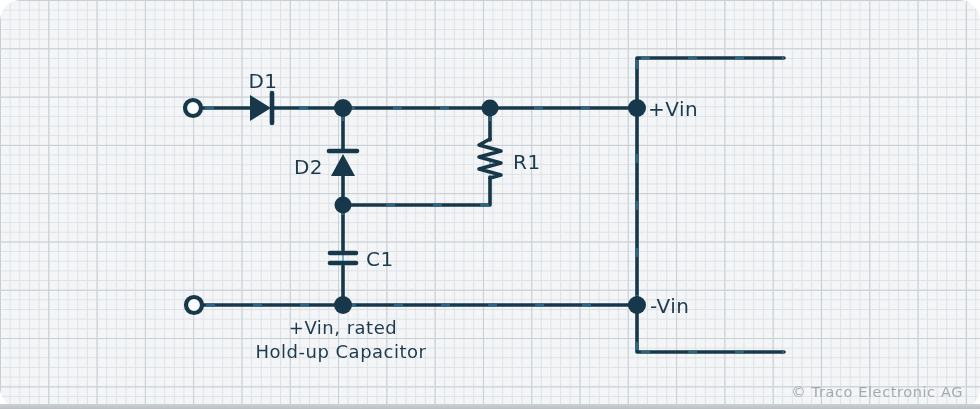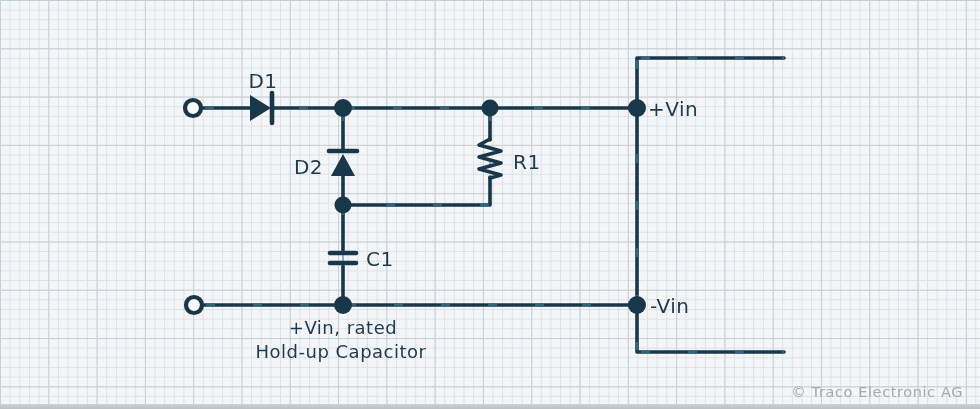--- a/index.html
+++ b/index.html
@@ -10,20 +10,21 @@
   body{width:980px;height:409px;overflow:hidden;font-family:"DejaVu Sans",sans-serif;}
   .canvas{
     position:relative;width:980px;height:409px;
     background-color:var(--paper);
     background-image:
       linear-gradient(var(--grid-major) 1px, transparent 1px),
       linear-gradient(90deg, var(--grid-major) 1px, transparent 1px),
       linear-gradient(var(--grid-fine) 1px, transparent 1px),
       linear-gradient(90deg, var(--grid-fine) 1px, transparent 1px);
     background-size:48.3px 48.3px,48.3px 48.3px,9.66px 9.66px,9.66px 9.66px;
+    border-radius:21px;
   }
   .bottom-edge{position:absolute;left:0;right:0;bottom:0;height:5px;
     background:linear-gradient(#cdd2d6,#b9bfc4);}
   svg{position:absolute;inset:0;}
   .w{stroke:var(--wire);stroke-width:3.6;fill:none;stroke-linecap:round;stroke-linejoin:round;}
   .wb{stroke:var(--wire);stroke-width:4.6;fill:none;stroke-linecap:round;}
   .wf{fill:var(--wire);stroke:none;}
   .term{fill:#fbfcfd;stroke:var(--wire);stroke-width:4.2;}
   .glint{stroke:var(--accent);stroke-width:1.6;fill:none;opacity:.75;stroke-dasharray:9 38;}
   text{fill:var(--text);font-family:"DejaVu Sans",sans-serif;letter-spacing:.5px;}

